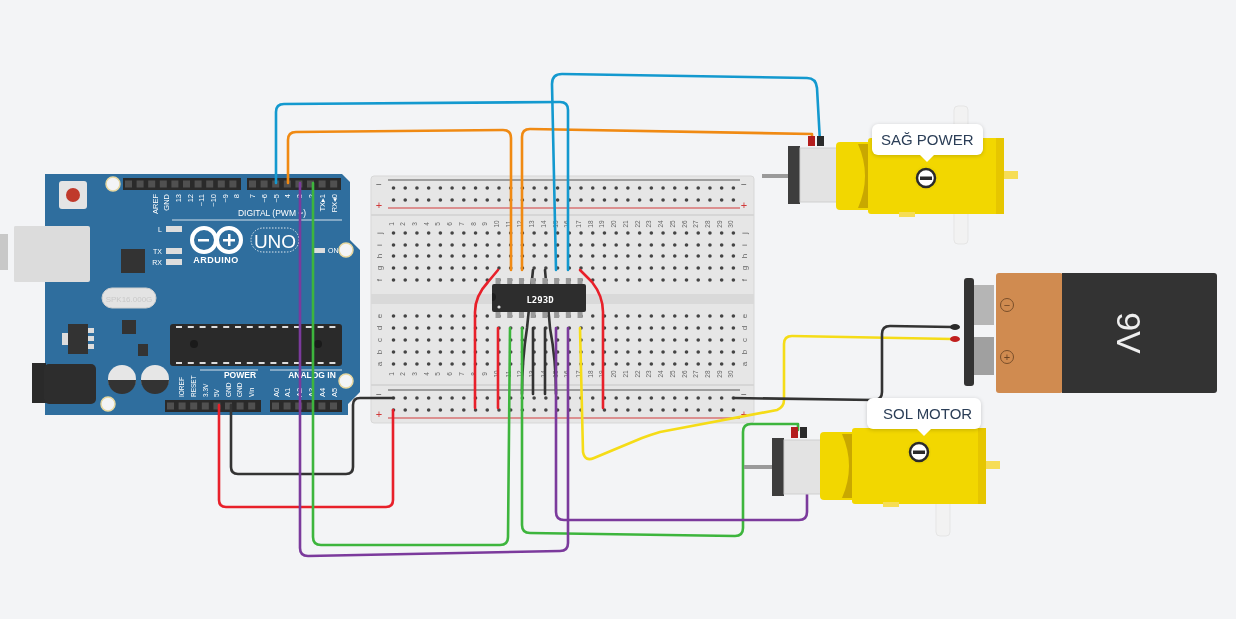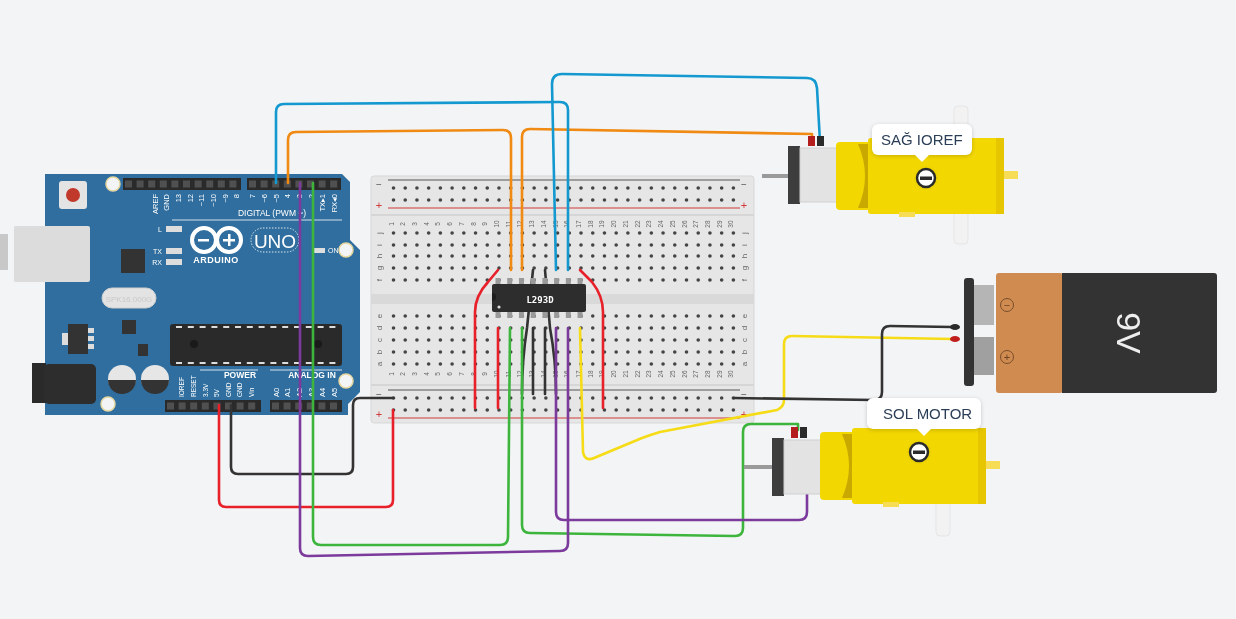--- a/index.html
+++ b/index.html
@@ -808,17 +808,17 @@
     <text class="lbl" x="1007" y="309" font-size="11" fill="#6b4424" text-anchor="middle">−</text>
     <circle cx="1007" cy="357" r="6.5" fill="none" stroke="#7a4f2a" stroke-width="1"></circle>
     <text class="lbl" x="1007" y="361" font-size="11" fill="#6b4424" text-anchor="middle">+</text>
     <text class="lbl" x="1126" y="333" font-size="34" fill="#eee" text-anchor="middle" dominant-baseline="middle" transform="rotate(90 1126 333)">9V</text>
     <ellipse cx="955" cy="327" rx="5" ry="3" fill="#2a2a2a"></ellipse>
     <ellipse cx="955" cy="339" rx="5" ry="3" fill="#c01e1e"></ellipse>
   </g>
 </svg>
 
 <div class="tooltip" style="left:872px;top:124px;">
-  <span>SAĞ IOREF</span>
+  <span>SAĞ POWER</span>
 </div>
 <div class="tooltip" style="left:867px;top:398px;padding-left:16px;">
   <span>SOL MOTOR</span>
 </div>
 
 </body></html>

